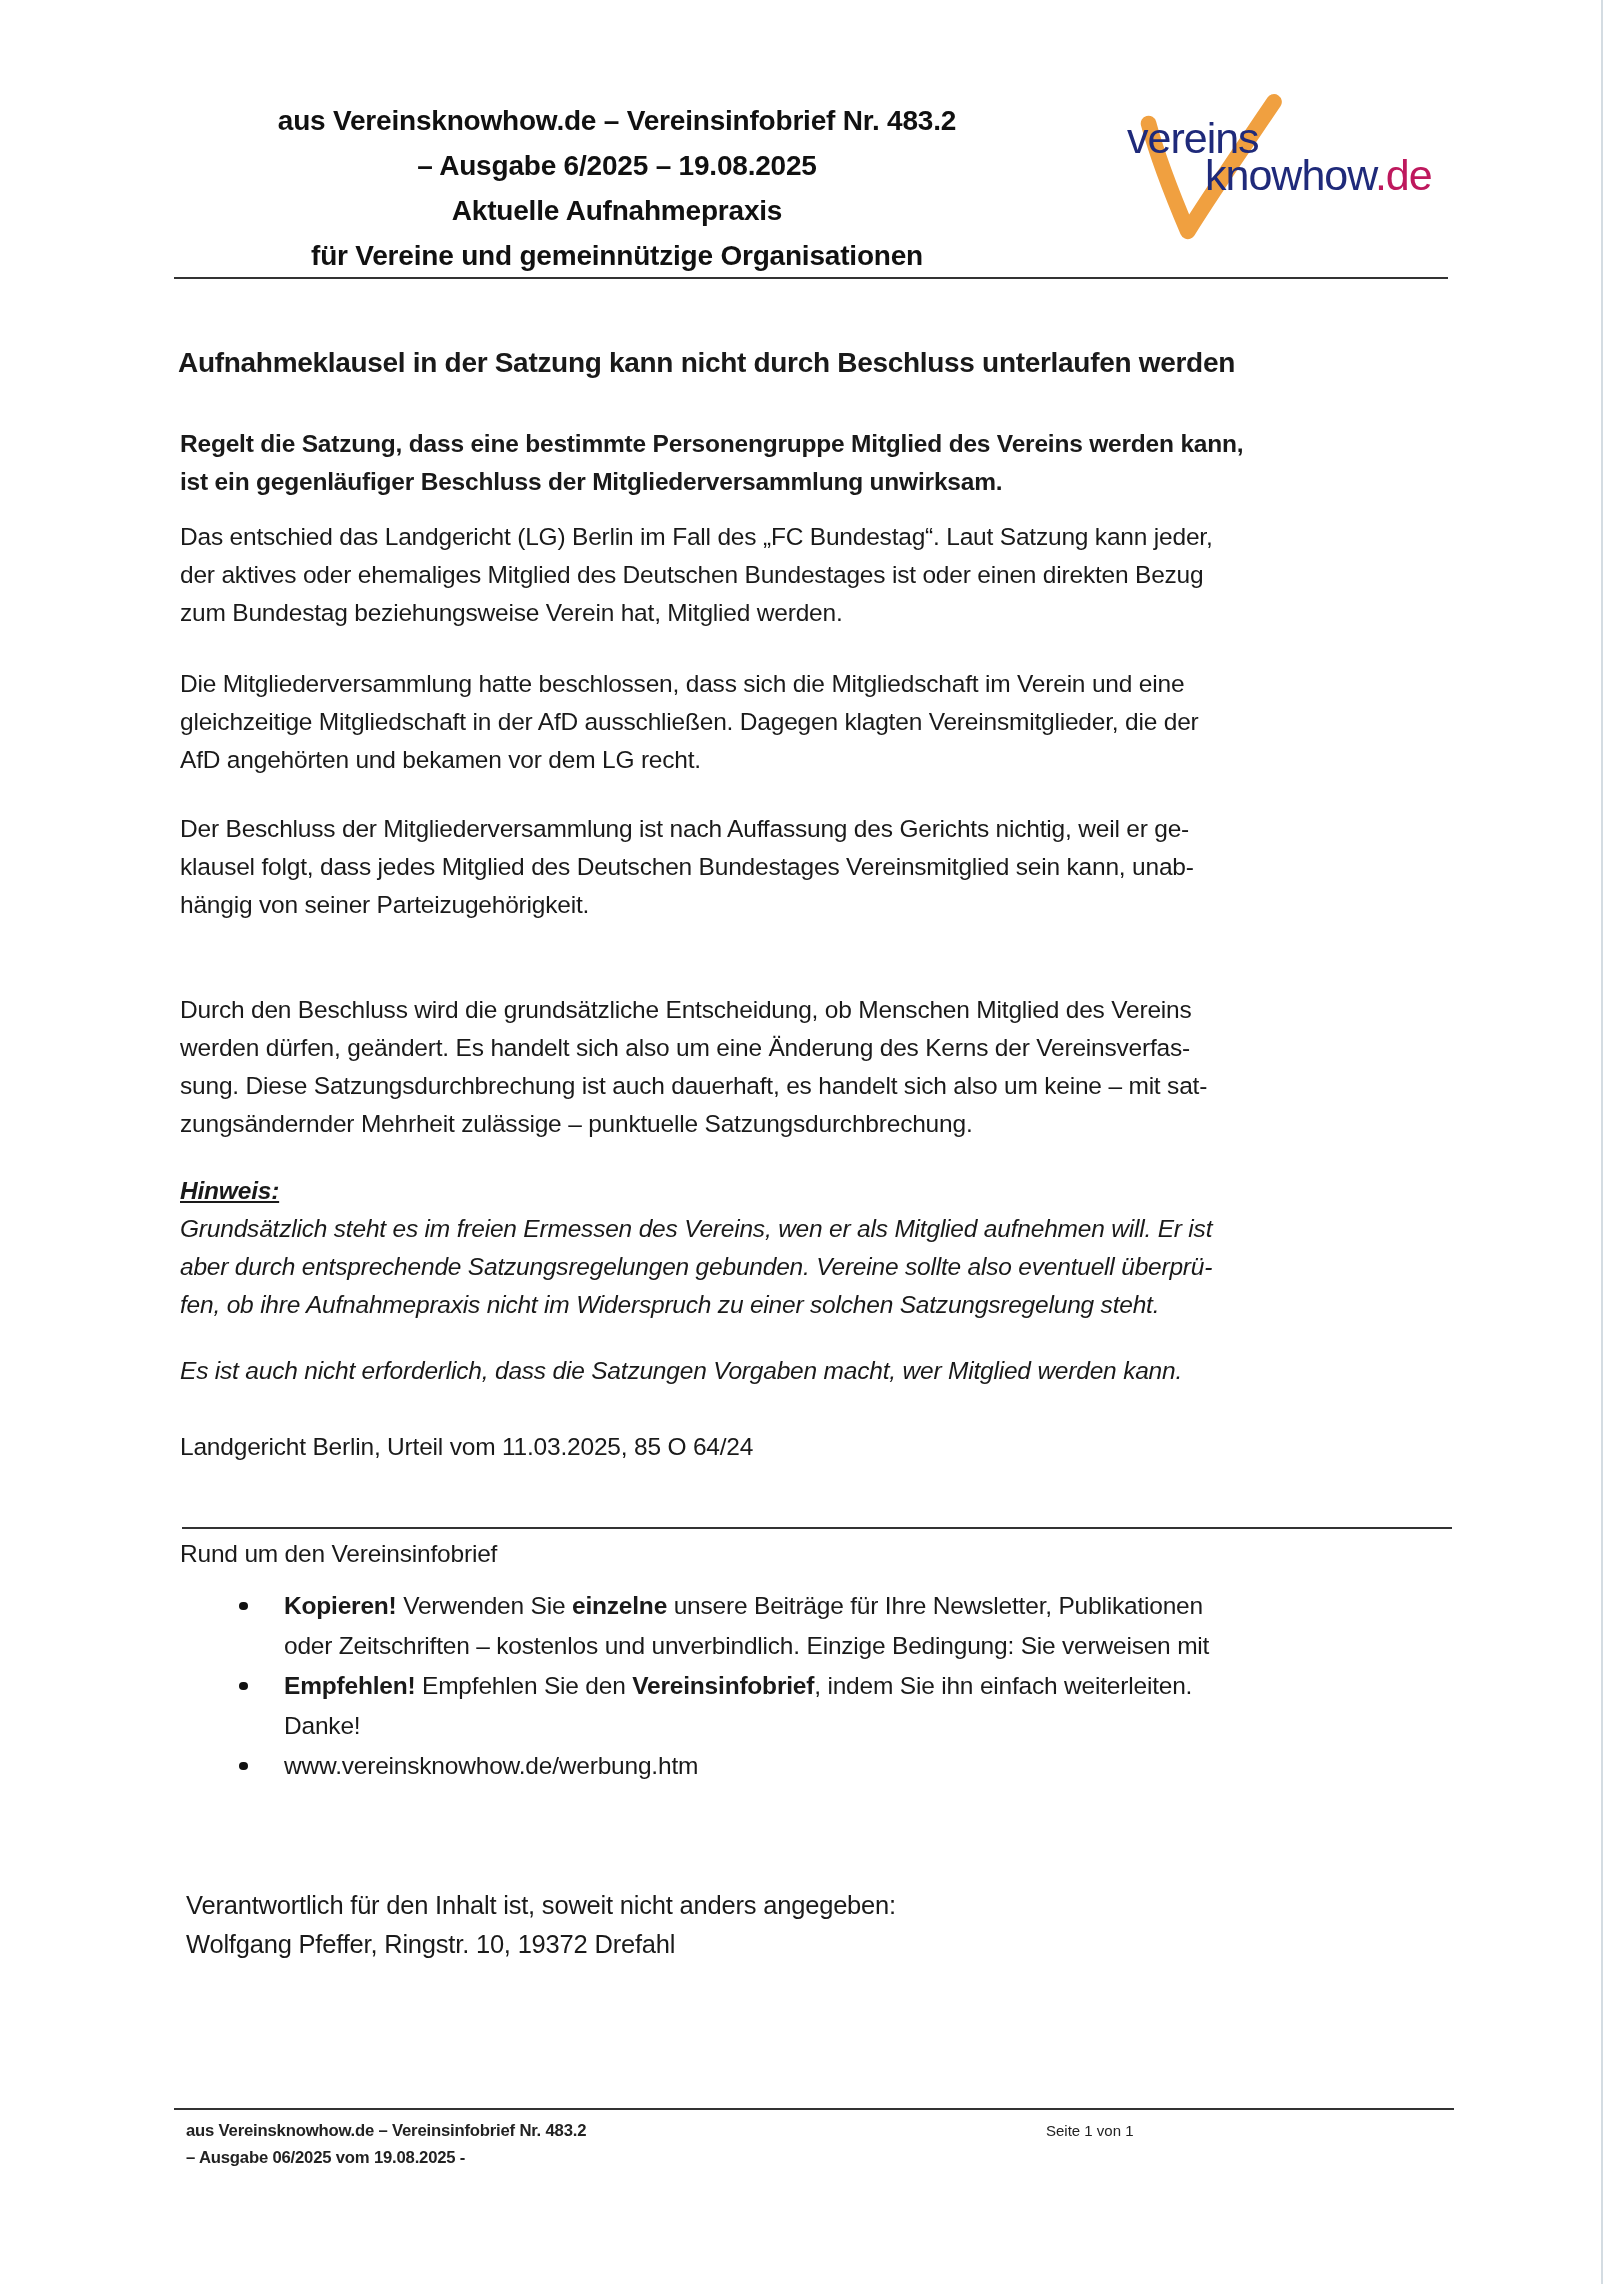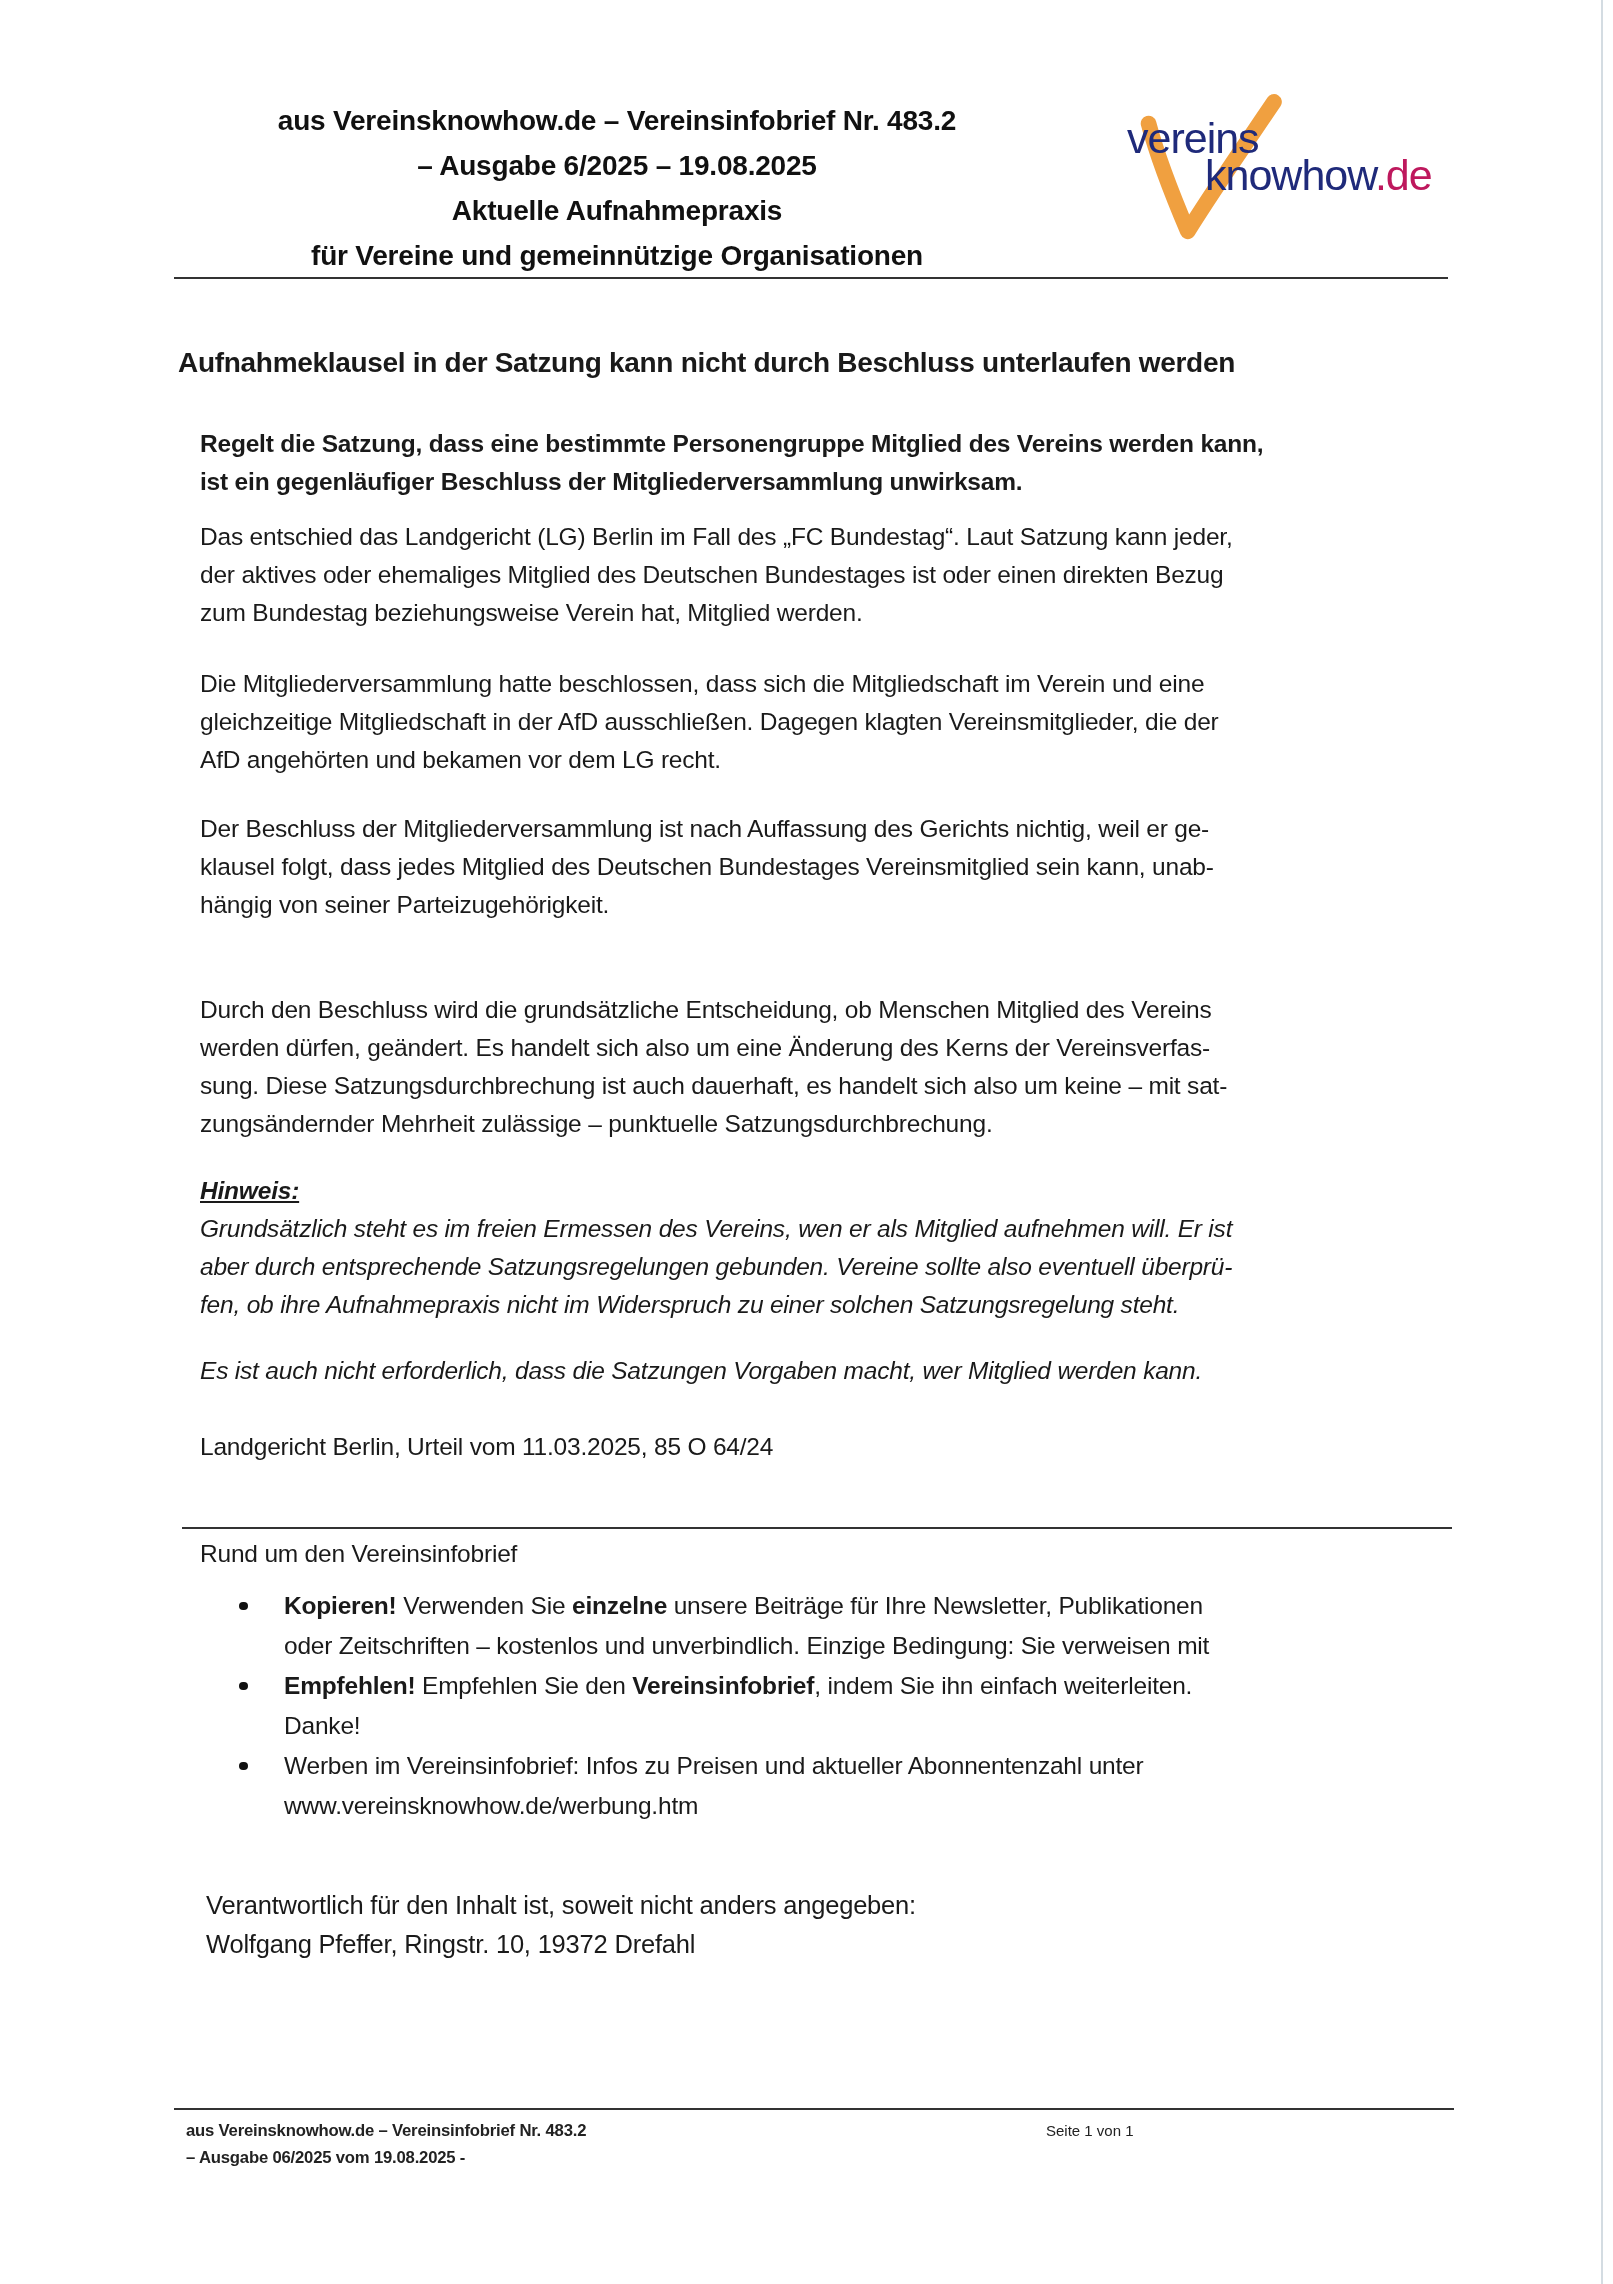--- a/index.html
+++ b/index.html
@@ -86,21 +86,21 @@
       letter-spacing: -0.3px;
     }
     .body-block {
       position: absolute;
       left: 180px;
       width: 1274px;
       font-size: 24.5px;
       line-height: 38px;
       letter-spacing: -0.2px;
     }
-    .body-block .line { white-space: nowrap; margin-left: 20px; }
+    .body-block .line { white-space: nowrap; }
     .lead { font-weight: bold; }
     .italic { font-style: italic; }
     .underline { text-decoration: underline; font-weight: bold; }
     
     .bullet-list {
       position: absolute;
       left: 235px;
       top: 1586px;
       width: 1215px;
       font-size: 24.5px;
@@ -224,21 +224,20 @@
     <div class="line"><b>Kopieren!</b><span> Verwenden Sie </span><b>einzelne</b><span> unsere Beiträge für Ihre Newsletter, Publikationen</span></div>
     <div class="line">oder Zeitschriften – kostenlos und unverbindlich. Einzige Bedingung: Sie verweisen mit</div>
   </div>
   <div class="bullet">
     <span class="dot"></span>
     <div class="line"><b>Empfehlen!</b><span> Empfehlen Sie den </span><b>Vereinsinfobrief</b><span>, indem Sie ihn einfach weiterleiten.</span></div>
     <div class="line">Danke!</div>
   </div>
   <div class="bullet">
     <span class="dot"></span>
-    <div class="line">Werben im Vereinsinfobrief: Infos zu Preisen und aktueller Abonnentenzahl unter</div>
     <div class="line">www.vereinsknowhow.de/werbung.htm</div>
   </div>
 </div>
 
 <div class="body-block" style="top:1886px; left:186px; font-size:25.5px; line-height:39px;">
   <div class="line">Verantwortlich für den Inhalt ist, soweit nicht anders angegeben:</div>
   <div class="line">Wolfgang Pfeffer, Ringstr. 10, 19372 Drefahl</div>
 </div>
 
 <div class="rule" style="left:174px; top:2108px; width:1280px;"></div>

